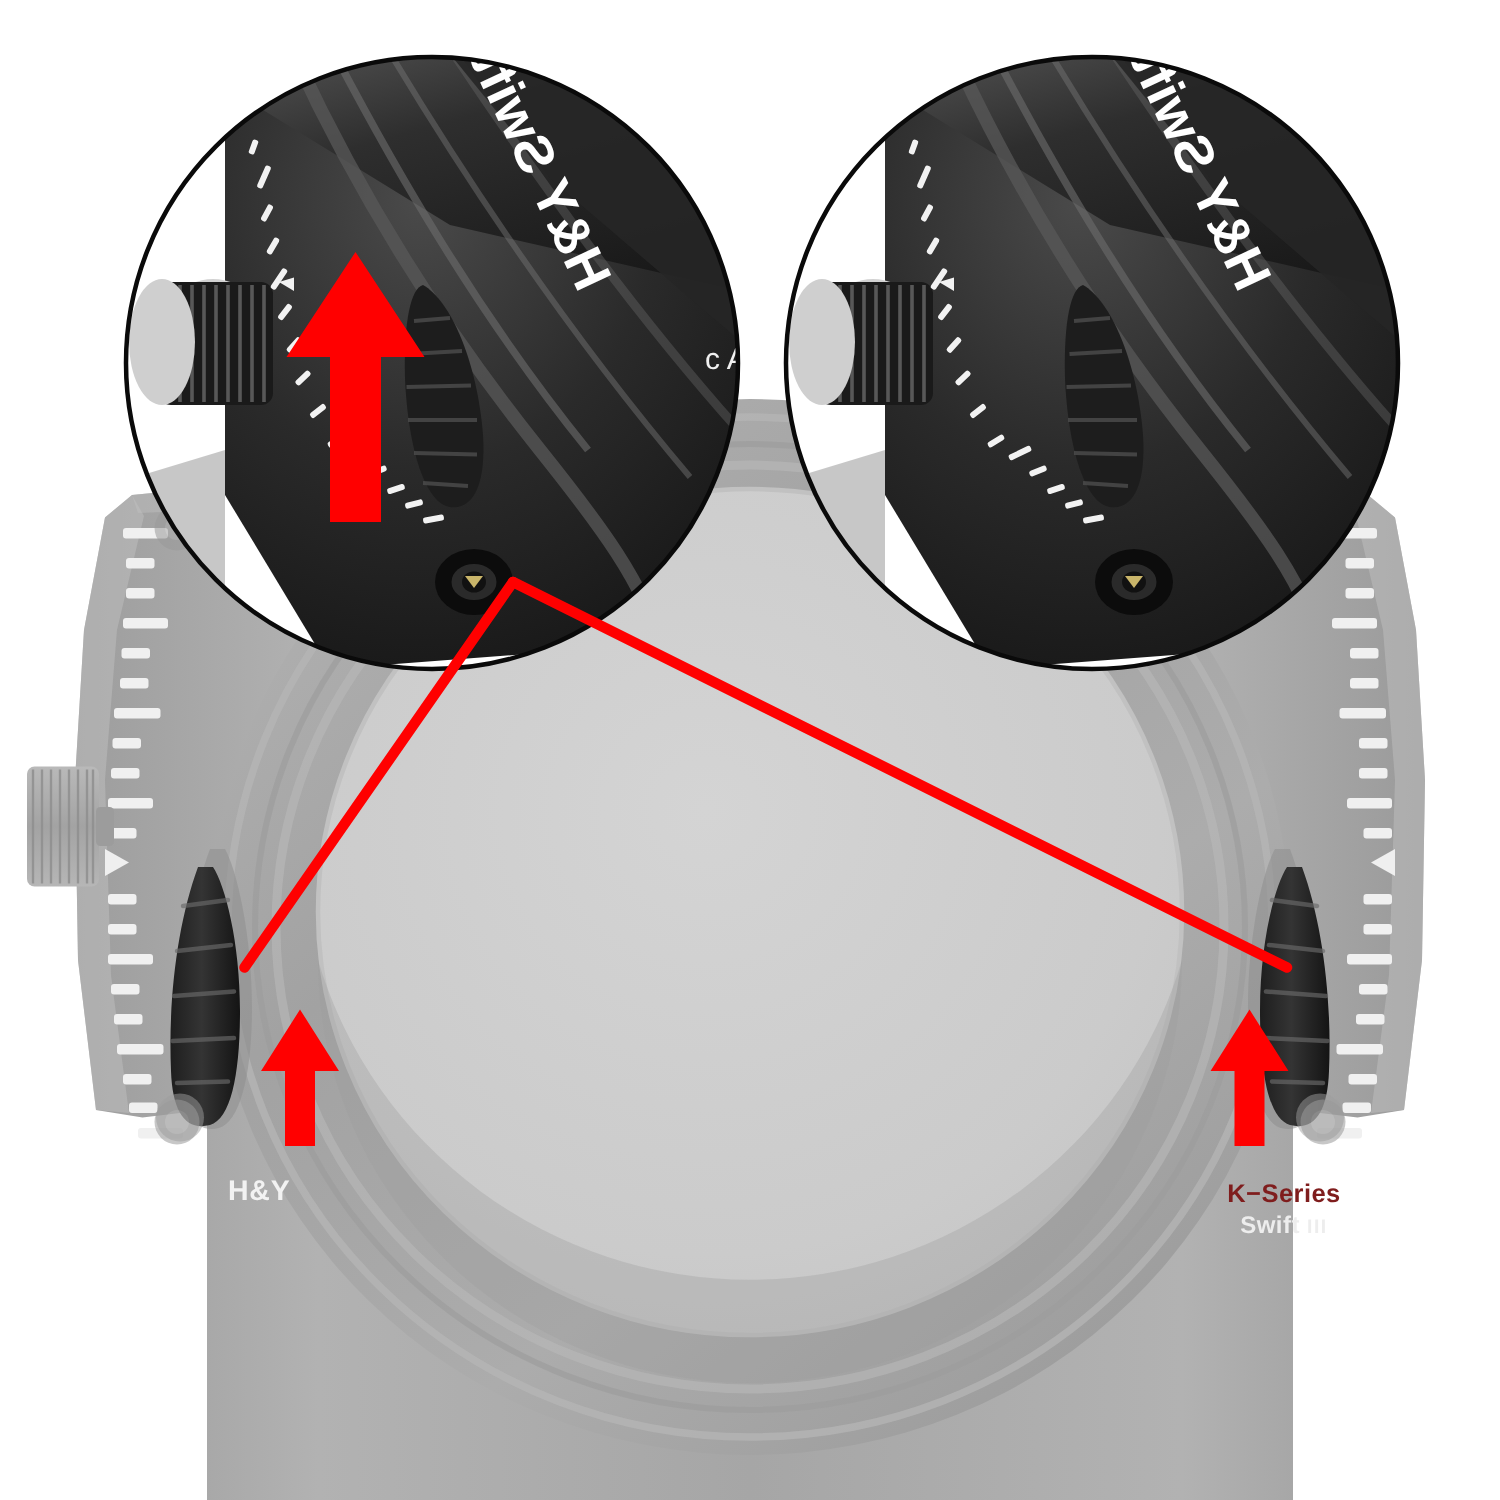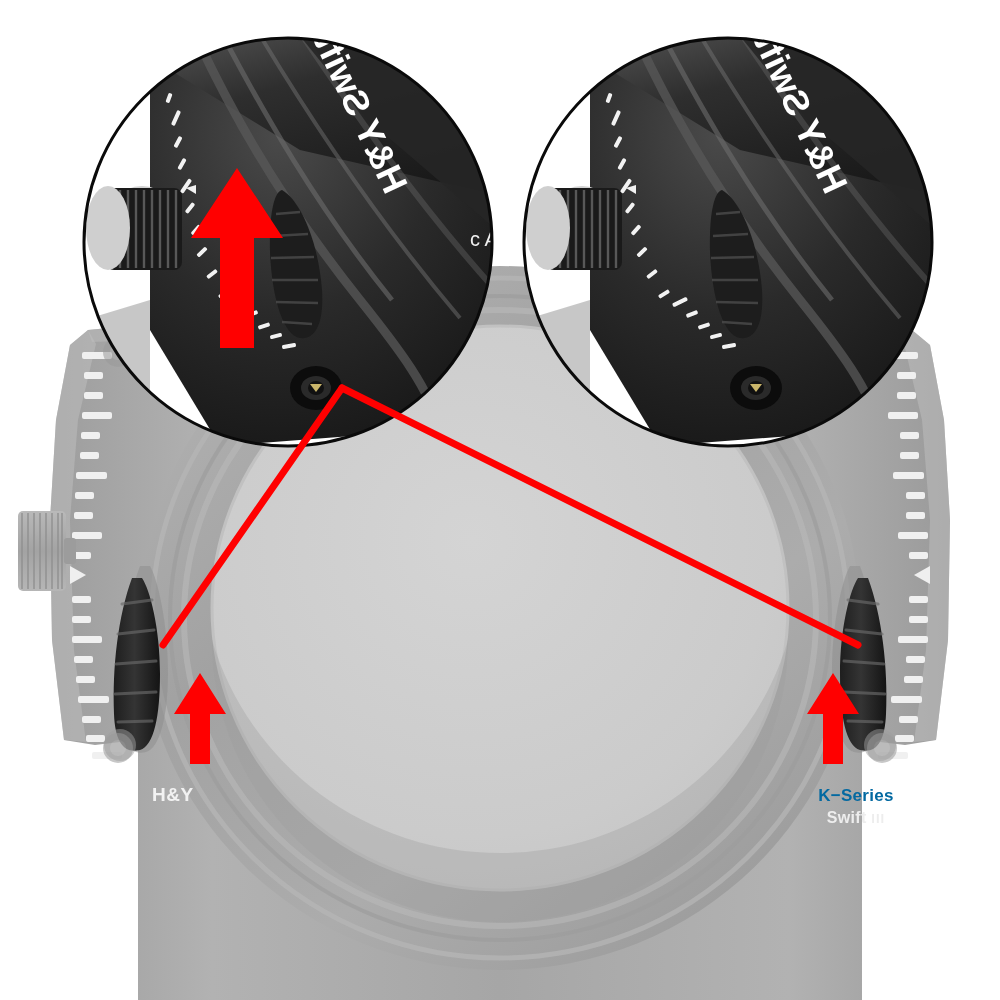--- a/index.html
+++ b/index.html
@@ -5,21 +5,21 @@
   html,body{margin:0;padding:0;background:#ffffff;}
   body{width:1000px;height:1000px;font-family:"Liberation Sans",sans-serif;}
   #stage{position:relative;width:1000px;height:1000px;overflow:hidden;background:#fff;}
   svg.layer{position:absolute;left:0;top:0;width:1000px;height:1000px;}
   .brand-text{
     position:absolute;color:#f2f2f2;font-family:"Liberation Sans",sans-serif;
     font-weight:bold;letter-spacing:.5px;user-select:none;
   }
   #brand-hy{left:112px;top:784px;font-size:19px;margin-left:40px;}
   #series-wrap{position:absolute;right:74px;top:786px;text-align:center;width:140px;}
-  #series-line1{display:block;color:#0369a1;font-size:17px;font-weight:bold;letter-spacing:.3px;}
+  #series-line1{display:block;color:#7f1d1d;font-size:17px;font-weight:bold;letter-spacing:.3px;}
   #series-line2{display:block;color:#ededed;font-size:16px;font-weight:bold;margin-top:3px;letter-spacing:.3px;}
   #series-line2 .rn{font-size:13px;letter-spacing:1px;}
 </style>
 </head>
 <body>
 
 <div id="stage">
 
   <svg class="layer" viewBox="0 0 1000 1000" preserveAspectRatio="none">
     <defs>

